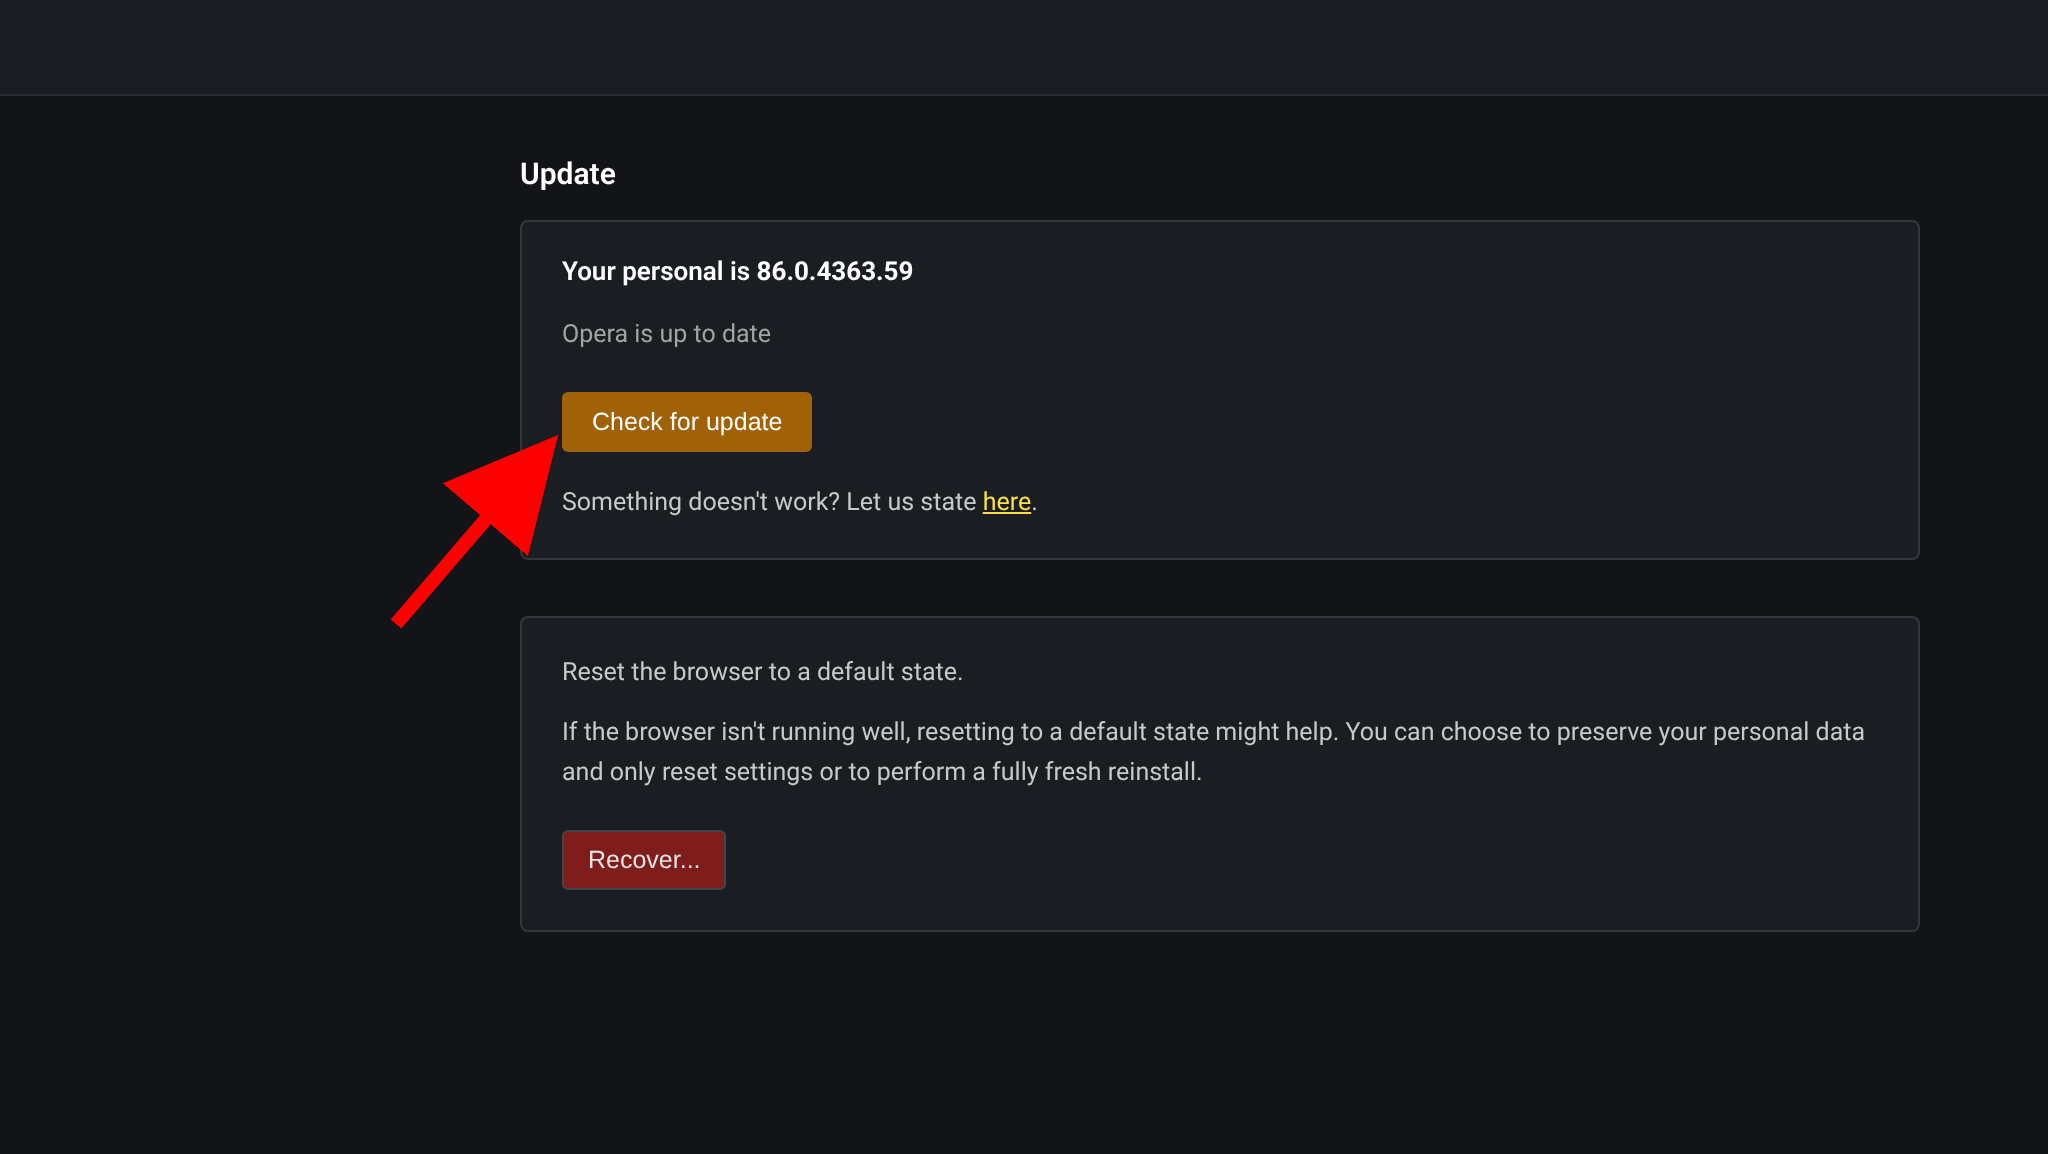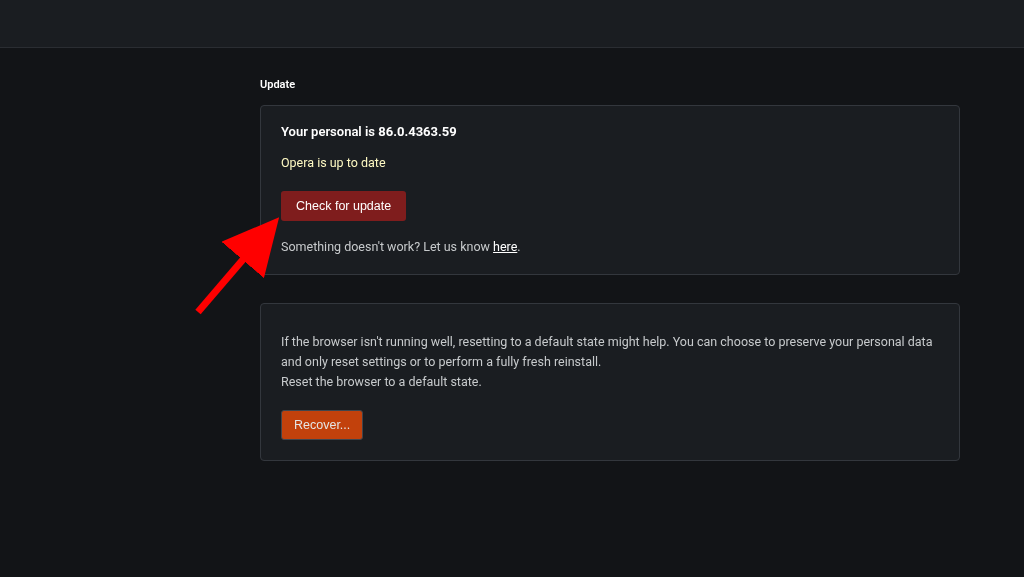--- a/index.html
+++ b/index.html
@@ -20,21 +20,21 @@
       height: 48px;
       background-color: #1a1d21;
       border-bottom: 1px solid #2a2d32;
     }
     .content {
       padding: 30px 0 0 0;
       margin-left: 260px;
       width: 700px;
     }
     .section-heading {
-      font-size: 11px;
+      font-size: 15px;
       font-weight: 600;
       color: #ffffff;
       margin-bottom: 14px;
     }
     .card {
       background-color: #1a1d21;
       border: 1px solid #33373d;
       border-radius: 4px;
       padding: 18px 20px 20px 20px;
       margin-bottom: 28px;
@@ -47,56 +47,56 @@
     }
     .version-label {
       font-weight: 600;
     }
     .version-number {
       font-weight: 700;
       text-align: right;
     }
     .sub-text {
       font-size: 12.5px;
-      color: #fef9c3;
+      color: #a3a3a3;
       line-height: 1.6;
     }
     .btn-primary {
       display: inline-block;
-      background-color: #7f1d1d;
+      background-color: #a16207;
       color: #ffffff;
       border: none;
       border-radius: 3px;
       padding: 8px 15px;
       font-size: 12.5px;
       cursor: pointer;
       margin-top: 18px;
       margin-bottom: 18px;
     }
     .feedback-line {
       font-size: 12.5px;
       color: #c7cacc;
     }
     .feedback-link {
-      color: #ffffff;
+      color: #fde047;
       text-decoration: underline;
       cursor: pointer;
       text-align: center;
     }
     .recovery-text {
       font-size: 12.5px;
       color: #c7cacc;
       line-height: 1.6;
     }
     .recovery-desc {
       margin-top: 10px;
     }
     .btn-secondary {
       display: inline-block;
-      background-color: #c2410c;
+      background-color: #7f1d1d;
       color: #e5e5e5;
       border: 1px solid #40454c;
       border-radius: 3px;
       padding: 7px 12px;
       font-size: 12.5px;
       cursor: pointer;
       margin-top: 18px;
     }
     .arrow-annotation {
       position: absolute;
@@ -114,28 +114,28 @@
 
   <h2 class="section-heading">Update</h2>
 
   <div class="card">
     <div class="version-line">
       <span class="version-label">Your personal is </span><span class="version-number">86.0.4363.59</span>
     </div>
     <div class="sub-text">Opera is up to date</div>
     <button class="btn-primary">Check for update</button>
     <div class="feedback-line">
-      <span>Something doesn't work? Let us know </span><a class="feedback-link">here</a><span>.</span>
+      <span>Something doesn't work? Let us state </span><a class="feedback-link">here</a><span>.</span>
     </div>
   </div>
 
 
   <div class="card">
+    <div class="recovery-text">Reset the browser to a default state.</div>
     <div class="recovery-text recovery-desc">If the browser isn't running well, resetting to a default state might help. You can choose to preserve your personal data and only reset settings or to perform a fully fresh reinstall.</div>
-    <div class="recovery-text">Reset the browser to a default state.</div>
     <button class="btn-secondary">Recover...</button>
   </div>
 
 </div>
 
 <svg class="arrow-annotation" width="110" height="110" viewBox="0 0 110 110">
   <defs>
     <marker id="arrowhead" markerWidth="8" markerHeight="8" refX="6" refY="4" orient="auto">
       <polygon points="0 0, 8 4, 0 8" fill="#ff0000"></polygon>
     </marker>

